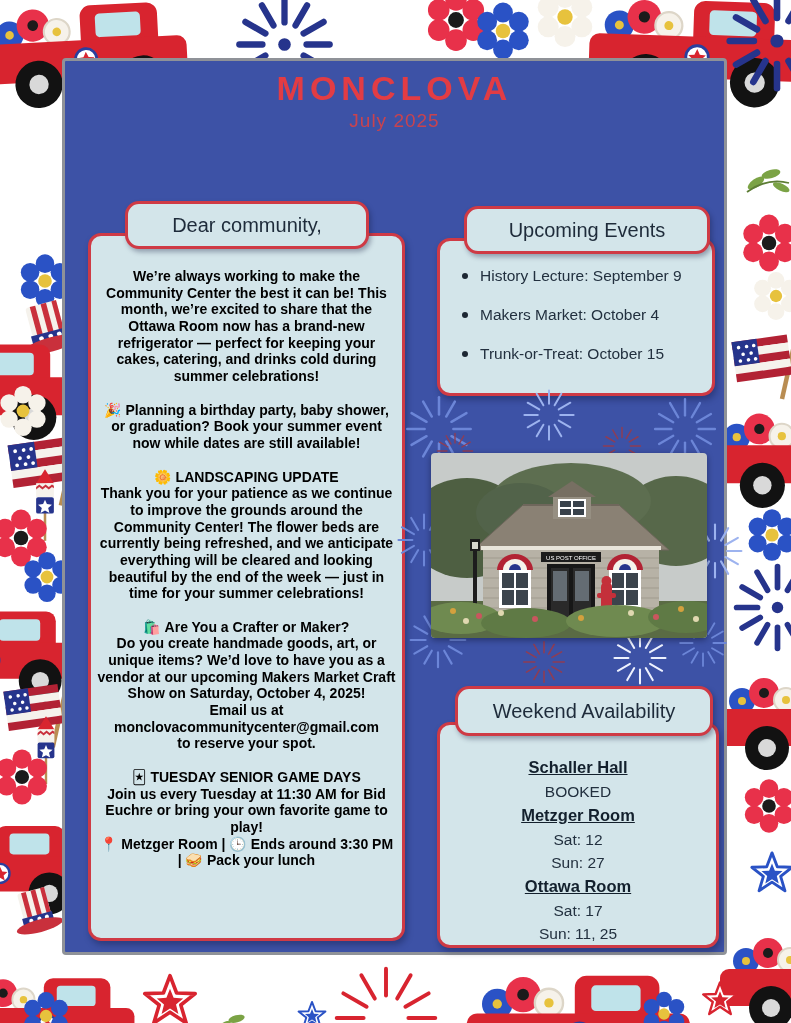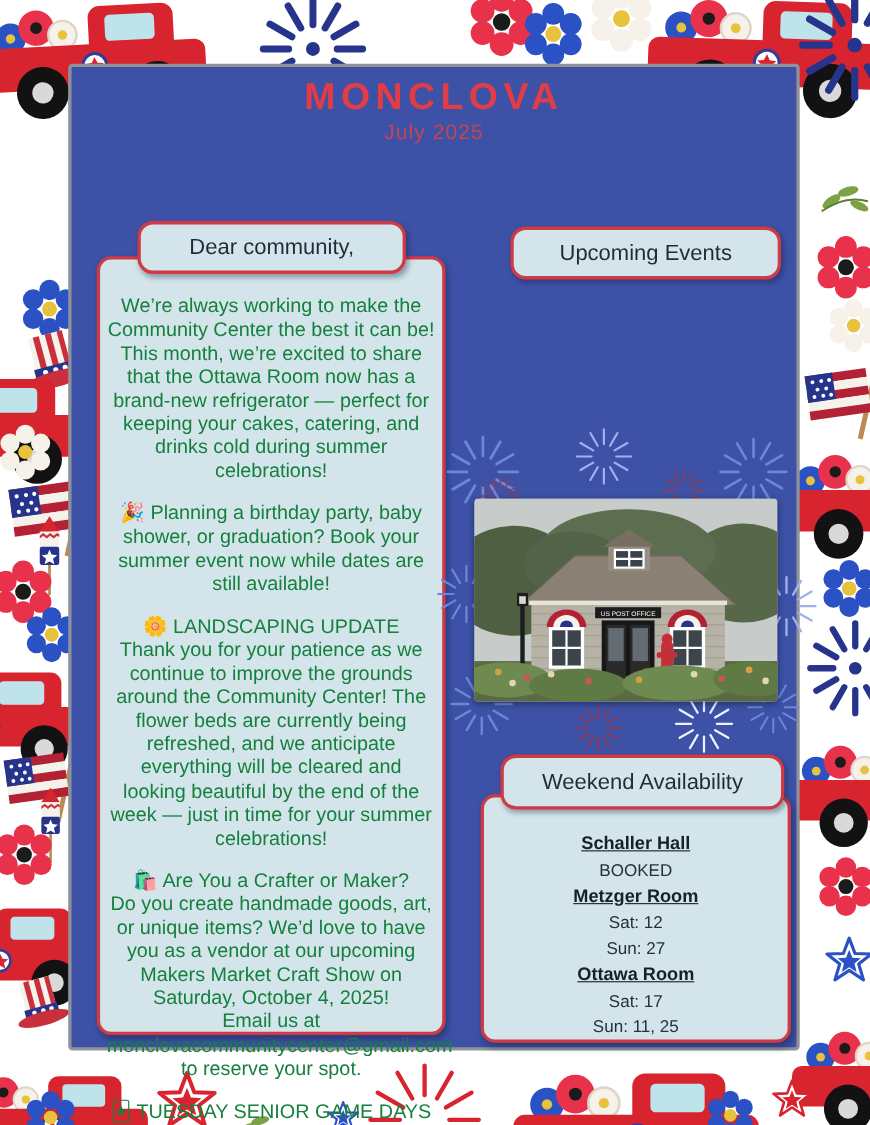--- a/index.html
+++ b/index.html
@@ -22,22 +22,22 @@
   .hdr-box{position:absolute;background:#d3e5ea;border:3px solid #cf3a45;border-radius:14px;
            display:flex;align-items:center;justify-content:center;z-index:3;
            box-shadow:2px 3px 5px rgba(20,25,60,.35);
            color:#1e2b3a;font-size:20px;font-weight:500;}
   .content-box{position:absolute;background:#d3e5ea;border:3px solid #cf3a45;border-radius:13px;
            box-sizing:border-box;z-index:2;box-shadow:2px 4px 6px rgba(15,20,55,.35);}
 
   
   .letter-hdr{left:60px;top:140px;width:238px;height:42px;}
   .letter-box{left:23px;top:172px;width:317px;height:708px;padding:32px 6px 10px 6px;}
-  .letter-box p{margin:0 0 17px 0;text-align:center;color:#15803d;font-size:18px;
-                line-height:1.19;white-space:pre-line;font-weight:400;}
+  .letter-box p{margin:0 0 17px 0;text-align:center;color:#000000;font-size:14px;
+                line-height:1.19;white-space:pre-line;font-weight:700;}
 
   
   .events-hdr{left:399px;top:145px;width:240px;height:42px;}
   .events-box{left:372px;top:177px;width:278px;height:158px;padding:26px 12px 10px 20px;}
   .event-row{display:flex;align-items:flex-start;margin-bottom:21px;color:#22303f;font-size:15.5px;font-weight:500;}
   .event-row .dot{width:6px;height:6px;border-radius:50%;background:#1c2733;margin:6px 12px 0 2px;flex:none;}
 
   
   .photo-zone{position:absolute;left:336px;top:330px;width:330px;height:294px;z-index:2;}
   .photo{position:absolute;left:30px;top:62px;width:276px;height:185px;border-radius:4px;overflow:hidden;
@@ -325,20 +325,34 @@
 monclovacommunitycenter@gmail.com
 to reserve your spot.</p>
       <p>🃏 TUESDAY SENIOR GAME DAYS
 Join us every Tuesday at 11:30 AM for Bid Euchre or bring your own favorite game to play!
 📍 Metzger Room | 🕒 Ends around 3:30 PM | 🥪 Pack your lunch</p>
     </div>
 
     <div class="hdr-box events-hdr">
       <span>Upcoming Events</span>
     </div>
+    <div class="content-box events-box">
+      <div class="event-row">
+        <span class="dot"></span>
+        <span>History Lecture: September 9</span>
+      </div>
+      <div class="event-row">
+        <span class="dot"></span>
+        <span>Makers Market: October 4</span>
+      </div>
+      <div class="event-row">
+        <span class="dot"></span>
+        <span>Trunk-or-Treat: October 15</span>
+      </div>
+    </div>
 
     <div class="photo-zone">
       <svg class="sprite" style="left:2px;top:2px;width:72px;height:72px;color:#6c86d8">
           <use href="#s-burst-thin"></use>
         </svg>
       <svg class="sprite" style="left:120px;top:-4px;width:56px;height:56px;color:#9db3ef">
           <use href="#s-burst-thin"></use>
         </svg>
       <svg class="sprite" style="left:250px;top:4px;width:68px;height:68px;color:#6c86d8">
           <use href="#s-burst-thin"></use>

